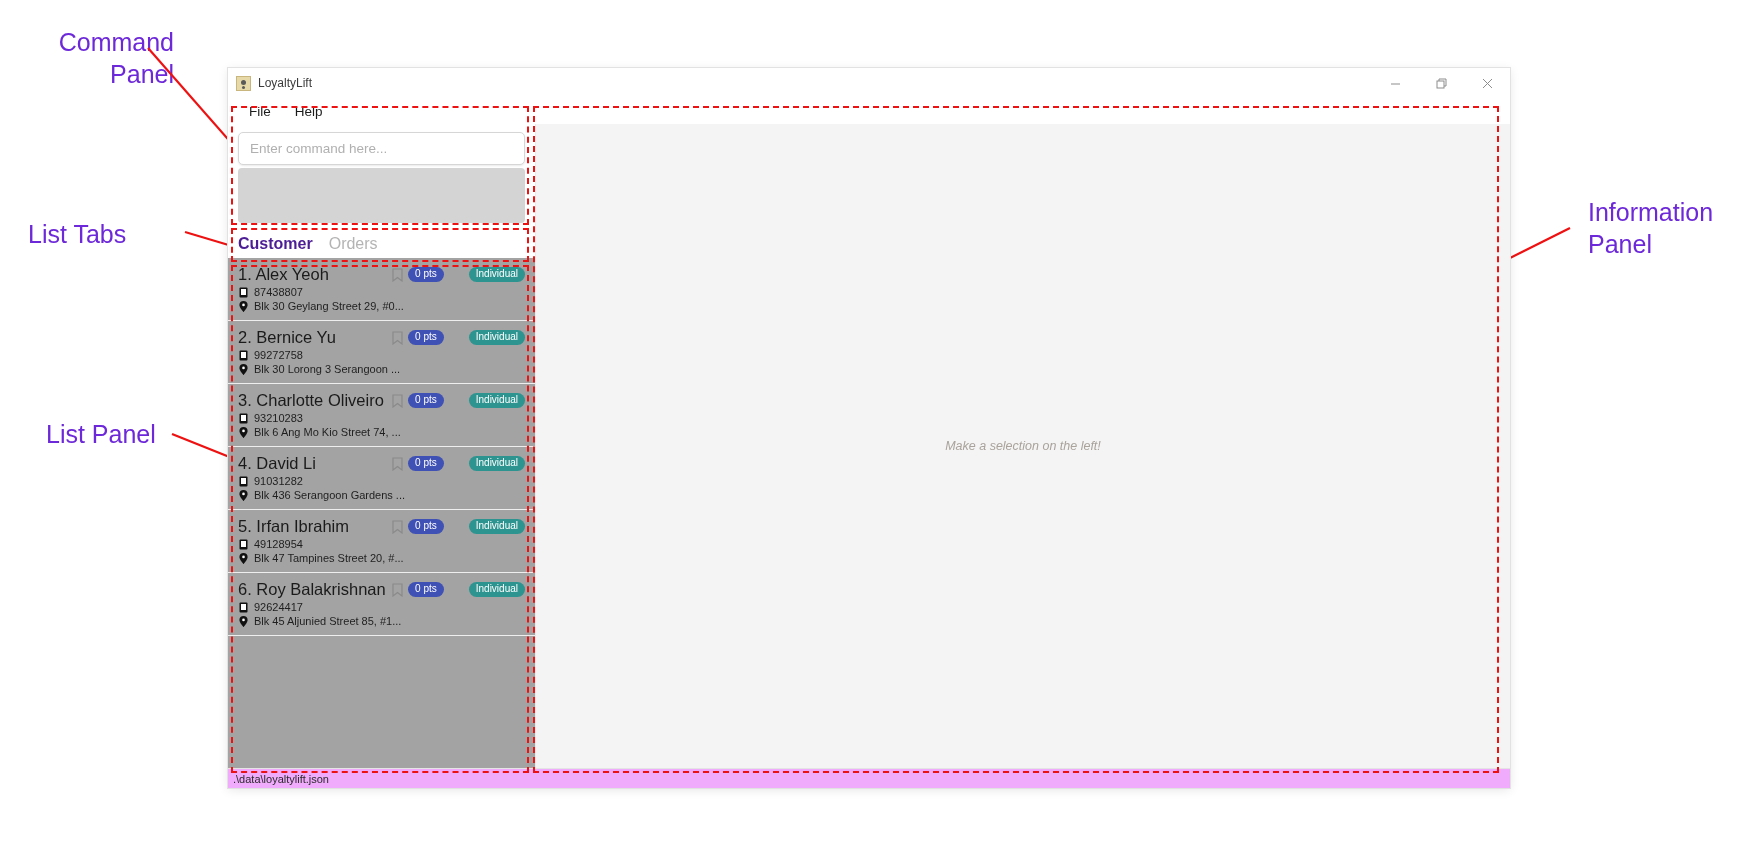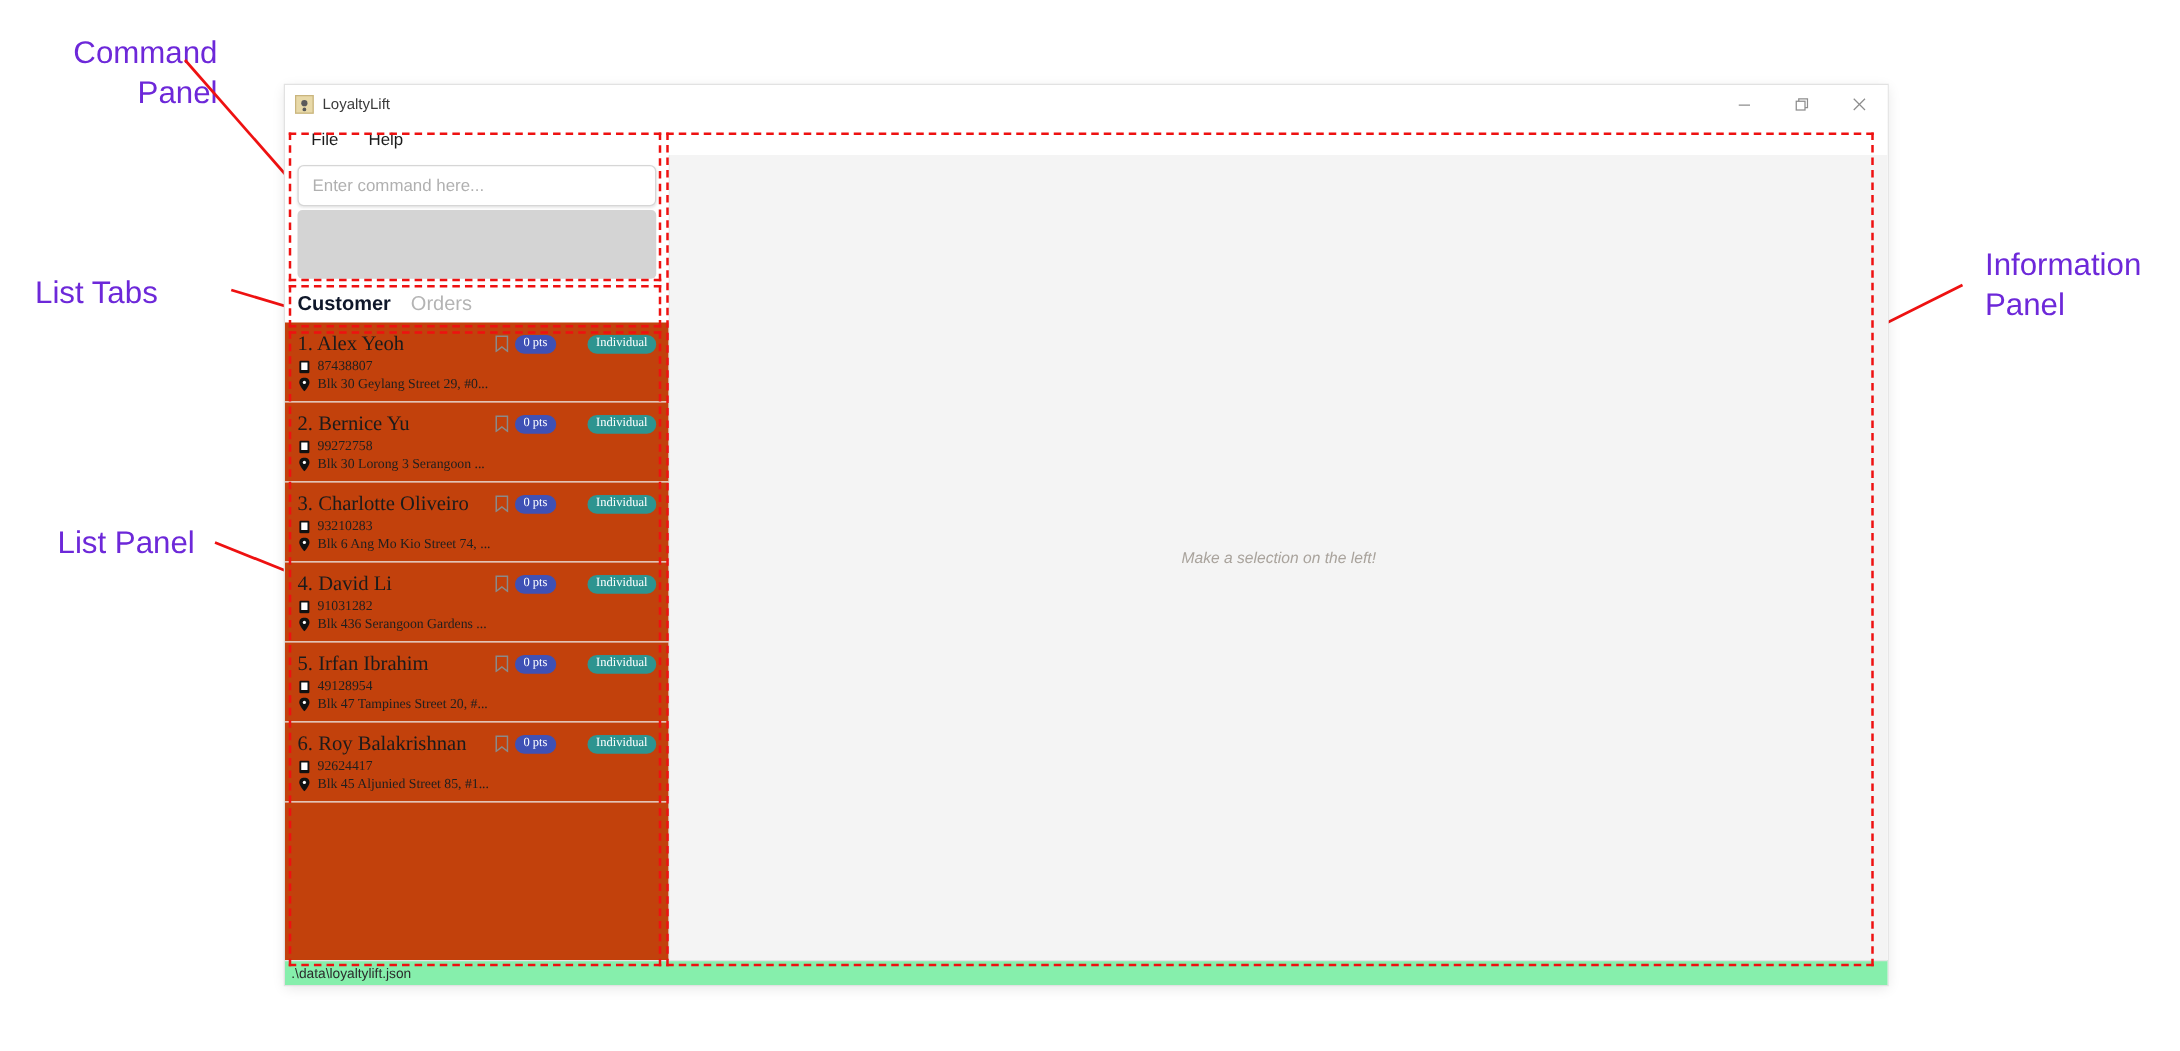--- a/index.html
+++ b/index.html
@@ -166,32 +166,31 @@
     gap: 16px;
     padding: 6px 10px 5px 10px;
     flex: none;
   }
   .tab {
     font-size: 16px;
     color: #b4b4b4;
     font-weight: normal;
   }
   .tab.active {
-    color: #0f172a;
+    color: #4c1d95;
     font-weight: bold;
   }
 
   
   .list-panel {
     flex: 1;
     overflow-y: auto;
-    background: #c2410c;
+    background: #a3a3a3;
     padding: 0 0 0 0;
     min-height: 0;
-    font-family: Liberation Serif, serif;
   }
   .list-item {
     padding: 7px 10px 8px 10px;
     border-bottom: 1px solid #eeeeee;
     position: relative;
   }
   .list-item-topline {
     display: flex;
     align-items: center;
     justify-content: space-between;
@@ -257,21 +256,21 @@
   .info-placeholder {
     font-size: 12.5px;
     font-style: italic;
     color: #a9a39c;
   }
 
   
   .status-bar {
     height: 19px;
     flex: none;
-    background: #86efac;
+    background: #f0abfc;
     border-top: 1px solid #e4e4e4;
     display: flex;
     align-items: center;
     padding-left: 5px;
     font-size: 11px;
     color: #2b2b2b;
   }
 
   
   .dash-box {

